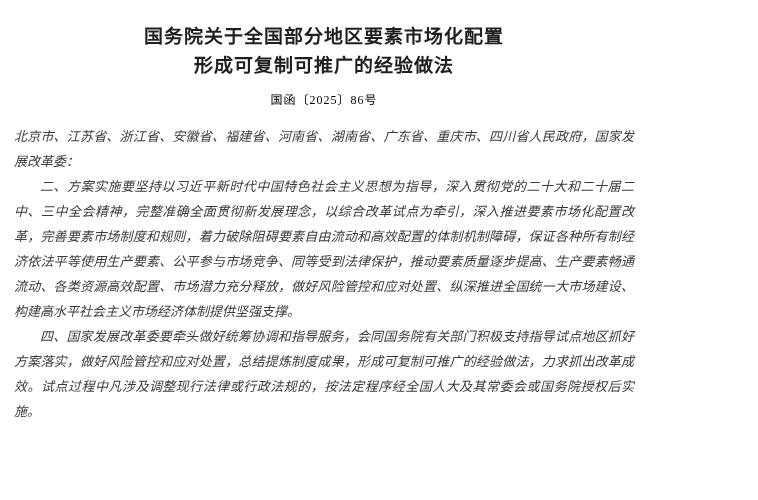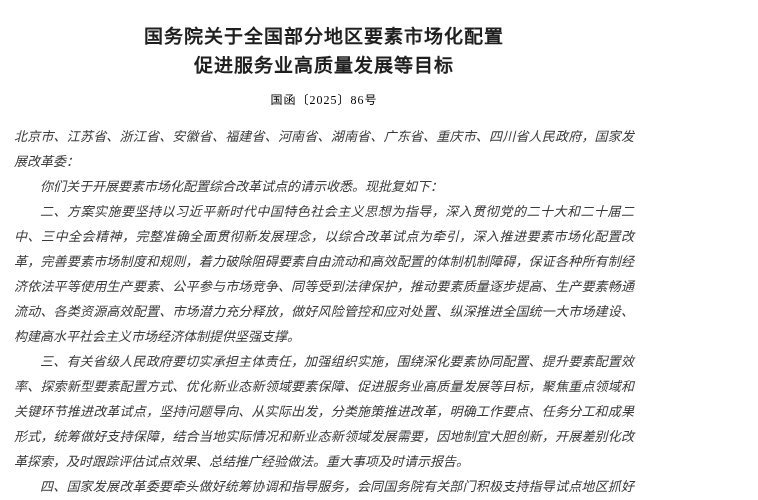--- a/index.html
+++ b/index.html
@@ -52,24 +52,22 @@
     text-indent: 0;
   }
 </style>
 </head>
 <body>
 
 <div class="page">
   <div class="doc-header">
     <h1 class="doc-title">
       <span style="display:block">国务院关于全国部分地区要素市场化配置</span>
-      <span style="display:block">促进服务业高质量发展等目标</span>
+      <span style="display:block">形成可复制可推广的经验做法</span>
     </h1>
     <div class="doc-number">国函〔2025〕86号</div>
   </div>
   <div class="doc-body">
     <p class="no-indent">北京市、江苏省、浙江省、安徽省、福建省、河南省、湖南省、广东省、重庆市、四川省人民政府，国家发展改革委：</p>
-    <p>你们关于开展要素市场化配置综合改革试点的请示收悉。现批复如下：</p>
     <p>二、方案实施要坚持以习近平新时代中国特色社会主义思想为指导，深入贯彻党的二十大和二十届二中、三中全会精神，完整准确全面贯彻新发展理念，以综合改革试点为牵引，深入推进要素市场化配置改革，完善要素市场制度和规则，着力破除阻碍要素自由流动和高效配置的体制机制障碍，保证各种所有制经济依法平等使用生产要素、公平参与市场竞争、同等受到法律保护，推动要素质量逐步提高、生产要素畅通流动、各类资源高效配置、市场潜力充分释放，做好风险管控和应对处置、纵深推进全国统一大市场建设、构建高水平社会主义市场经济体制提供坚强支撑。</p>
-    <p>三、有关省级人民政府要切实承担主体责任，加强组织实施，围绕深化要素协同配置、提升要素配置效率、探索新型要素配置方式、优化新业态新领域要素保障、促进服务业高质量发展等目标，聚焦重点领域和关键环节推进改革试点，坚持问题导向、从实际出发，分类施策推进改革，明确工作要点、任务分工和成果形式，统筹做好支持保障，结合当地实际情况和新业态新领域发展需要，因地制宜大胆创新，开展差别化改革探索，及时跟踪评估试点效果、总结推广经验做法。重大事项及时请示报告。</p>
     <p>四、国家发展改革委要牵头做好统筹协调和指导服务，会同国务院有关部门积极支持指导试点地区抓好方案落实，做好风险管控和应对处置，总结提炼制度成果，形成可复制可推广的经验做法，力求抓出改革成效。试点过程中凡涉及调整现行法律或行政法规的，按法定程序经全国人大及其常委会或国务院授权后实施。</p>
   </div>
 </div>
 
 </body></html>

